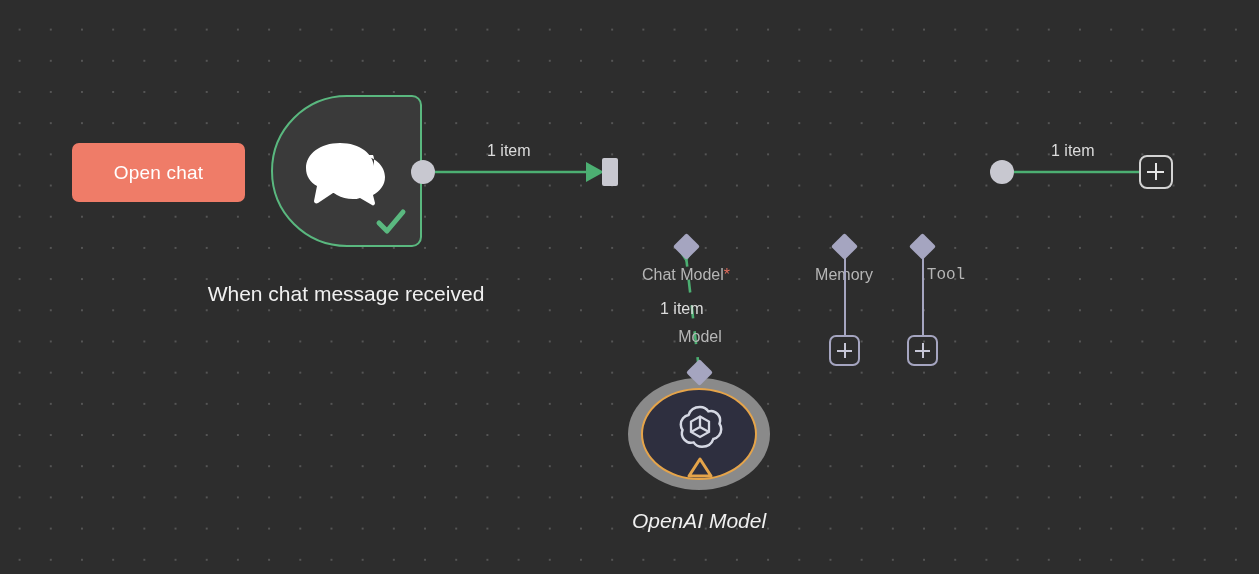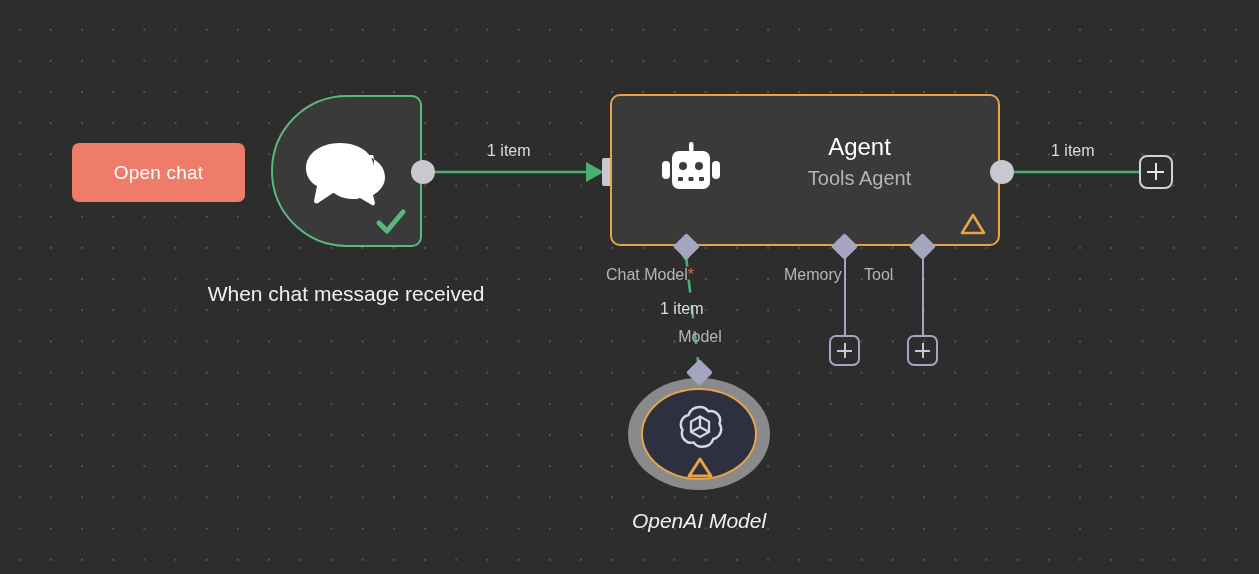--- a/index.html
+++ b/index.html
@@ -175,21 +175,21 @@
     background: #a5a5c0;
     transform: rotate(45deg);
     border-radius: 2px;
   }
   .sub-label {
     position: absolute;
     color: #b6b6b6;
     font-size: 16px;
     font-family: "Liberation Sans", sans-serif;
     white-space: nowrap;
-    text-align: left;
+    text-align: center;
   }
   .sub-label .req { color: #e06c5c; }
 
   
   .stem {
     position: absolute;
     width: 2.2px;
     background: #a5a5c0;
   }
 
@@ -303,55 +303,35 @@
   </div>
   <div id="trigger-out-dot"></div>
   <div id="trigger-label">When chat message received</div>
 
   <div class="conn-label" id="conn-label-1">1 item</div>
   <div class="conn-label" id="conn-label-2">1 item</div>
   <div class="conn-label" id="conn-label-3">1 item</div>
   <div class="sub-label" style="left:660px; top:328px; width:80px; text-align:center;">Model</div>
 
   <div id="agent-input-port"></div>
-  <div id="agent-node">
-    <svg id="agent-icon" viewBox="0 0 62 58">
-      <rect x="29" y="0" width="4.5" height="10" rx="2" fill="#ffffff"></rect>
-      <rect x="12" y="9" width="38" height="38" rx="7" fill="#ffffff"></rect>
-      <rect x="2" y="19" width="8" height="18" rx="4" fill="#ffffff"></rect>
-      <rect x="52" y="19" width="8" height="18" rx="4" fill="#ffffff"></rect>
-      <circle cx="23" cy="24" r="4" fill="#3a3a3a"></circle>
-      <circle cx="39" cy="24" r="4" fill="#3a3a3a"></circle>
-      <rect x="18" y="35" width="5" height="4" rx="1" fill="#3a3a3a"></rect>
-      <rect x="28.5" y="35" width="5" height="4" rx="1" fill="#3a3a3a"></rect>
-      <rect x="39" y="35" width="5" height="4" rx="1" fill="#3a3a3a"></rect>
-    </svg>
-    <div id="agent-texts">
-      <div id="agent-title">Agent</div>
-      <div id="agent-subtitle">Tools Agent</div>
-    </div>
-    <svg id="agent-warning" viewBox="0 0 26 24">
-      <path d="M13 3 L24 21 L2 21 Z" fill="none" stroke="#e5a44a" stroke-width="2.6" stroke-linejoin="round"></path>
-    </svg>
-  </div>
   <div id="agent-out-dot"></div>
 
   <div class="sub-diamond" style="left:677px; top:237px;"></div>
   <div class="sub-label" style="left:606px; top:266px; width:160px;"><span>Chat Model</span><span class="req">*</span></div>
 
   <div class="sub-diamond" style="left:835px; top:237px;"></div>
   <div class="sub-label" style="left:784px; top:266px; width:120px;">Memory</div>
   <div class="stem" style="left:843.5px; top:255px; height:80px;"></div>
   <div class="plus-box" style="left:829px; top:335px;">
       <span class="h"></span>
       <span class="v"></span>
     </div>
 
   <div class="sub-diamond" style="left:913px; top:237px;"></div>
-  <div class="sub-label" style="left:864px; top:266px; width:80px;">Tool</div>
+  <div class="sub-label" style="left:906px; top:266px; width:80px;font-family:Liberation Mono, monospace;">Tool</div>
   <div class="stem" style="left:921.5px; top:255px; height:80px;"></div>
   <div class="plus-box" style="left:907px; top:335px;">
       <span class="h"></span>
       <span class="v"></span>
     </div>
 
   <div id="right-plus">
       <span class="h"></span>
       <span class="v"></span>
     </div>

